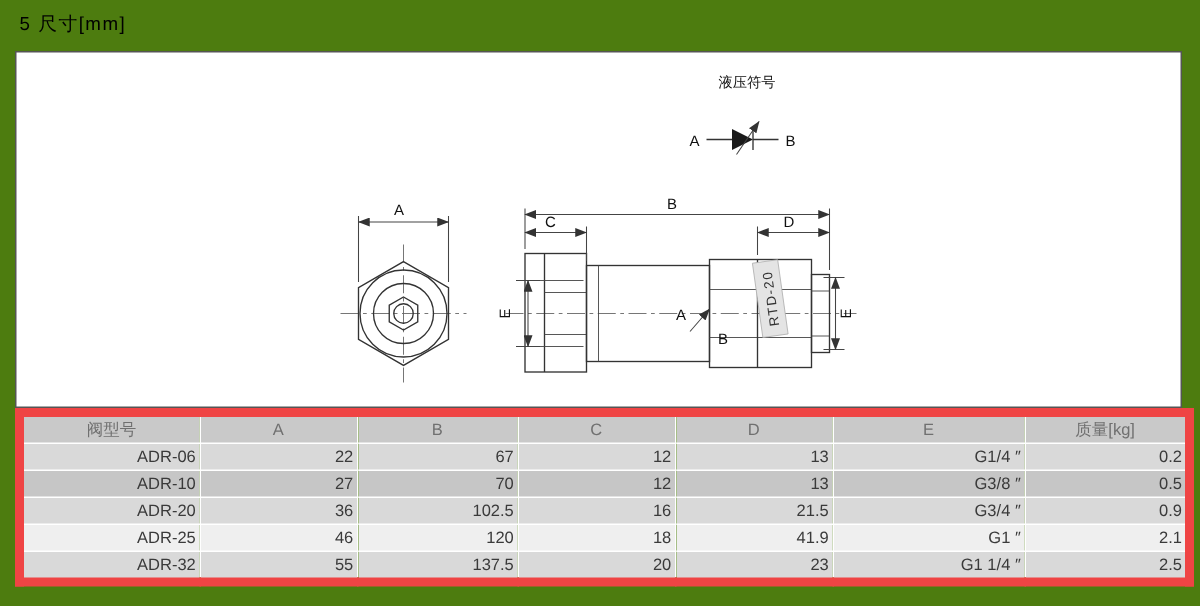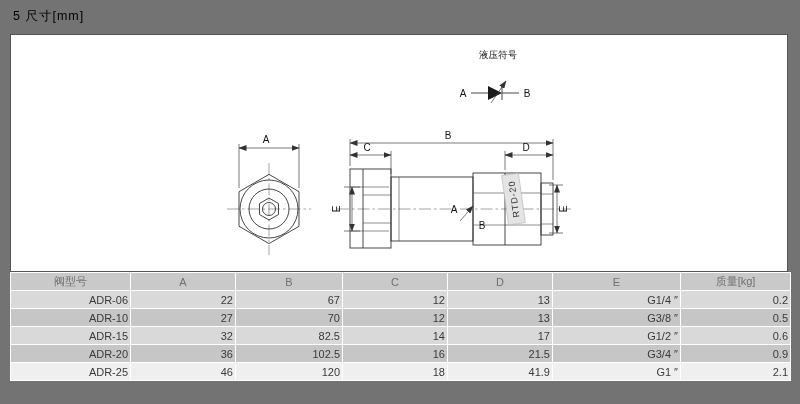--- a/index.html
+++ b/index.html
@@ -1,30 +1,30 @@
 <!DOCTYPE html>
 <html><head>
 <meta charset="utf-8">
 <style>
   html,body{margin:0;padding:0;background:#fff;}
-  .page{position:relative;width:800px;height:404px;background:#737373;
+  .page{position:relative;width:800px;height:404px;background:#4d7c0f;
         font-family:"Liberation Sans",sans-serif;overflow:hidden;}
   .heading{position:absolute;left:13px;top:8px;font-size:12.5px;color:#000;letter-spacing:1px;}
   .drawing-box{position:absolute;left:10px;top:34px;width:778px;height:238px;
         border:1px solid #555;box-sizing:border-box;background:#fff;}
   svg text{font-family:"Liberation Sans",sans-serif;}
   .lbl{font-size:10px;fill:#111;stroke:none;}
   .lbl-cn{font-size:9.5px;fill:#111;stroke:none;}
   .lbl-s{font-size:9px;fill:#333;stroke:none;letter-spacing:1px;}
   .cl{stroke:#666;stroke-width:0.6;fill:none;stroke-dasharray:12 3 2.5 3;}
   .outline{stroke:#333;stroke-width:0.9;fill:none;}
   .thin{stroke:#444;stroke-width:0.6;fill:none;}
   .dim,.ext{stroke:#444;stroke-width:0.7;fill:none;}
   .dim-table{position:absolute;left:10px;top:272px;width:780px;border-collapse:collapse;
-        table-layout:fixed;border:1px solid #ef4444;}
+        table-layout:fixed;border:6px solid #ef4444;}
   .dim-table th,.dim-table td{border:1px solid #fff;height:17px;text-align:center;
         font-size:11px;font-weight:normal;padding:0 2px;overflow:hidden;white-space:nowrap;}
   .dim-table thead th{background:#c9c9c9;color:#707070;}
   .dim-table tbody td{background:#d9d9d9;color:#3a3a3a;text-align:right;}
   .dim-table tbody tr:nth-child(even) td{background:#c6c6c6;}
   .dim-table tbody tr.row-light td{background:#efefef;margin-top:28px;}
 </style>
 </head>
 <body>
 
@@ -169,42 +169,42 @@
       <tr>
         <td>ADR-10</td>
         <td>27</td>
         <td>70</td>
         <td>12</td>
         <td>13</td>
         <td>G3/8 ″</td>
         <td>0.5</td>
       </tr>
       <tr>
-        <td>ADR-15</td>
-        <td>32</td>
-        <td>82.5</td>
-        <td>14</td>
-        <td>17</td>
-        <td>G1/2 ″</td>
-        <td>0.6</td>
-      </tr>
-      <tr>
         <td>ADR-20</td>
         <td>36</td>
         <td>102.5</td>
         <td>16</td>
         <td>21.5</td>
         <td>G3/4 ″</td>
         <td>0.9</td>
       </tr>
       <tr class="row-light">
         <td>ADR-25</td>
         <td>46</td>
         <td>120</td>
         <td>18</td>
         <td>41.9</td>
         <td>G1 ″</td>
         <td>2.1</td>
       </tr>
+      <tr>
+        <td>ADR-32</td>
+        <td>55</td>
+        <td>137.5</td>
+        <td>20</td>
+        <td>23</td>
+        <td>G1 1/4 ″</td>
+        <td>2.5</td>
+      </tr>
     </tbody>
   </table>
 
 </div>
 
 </body></html>

